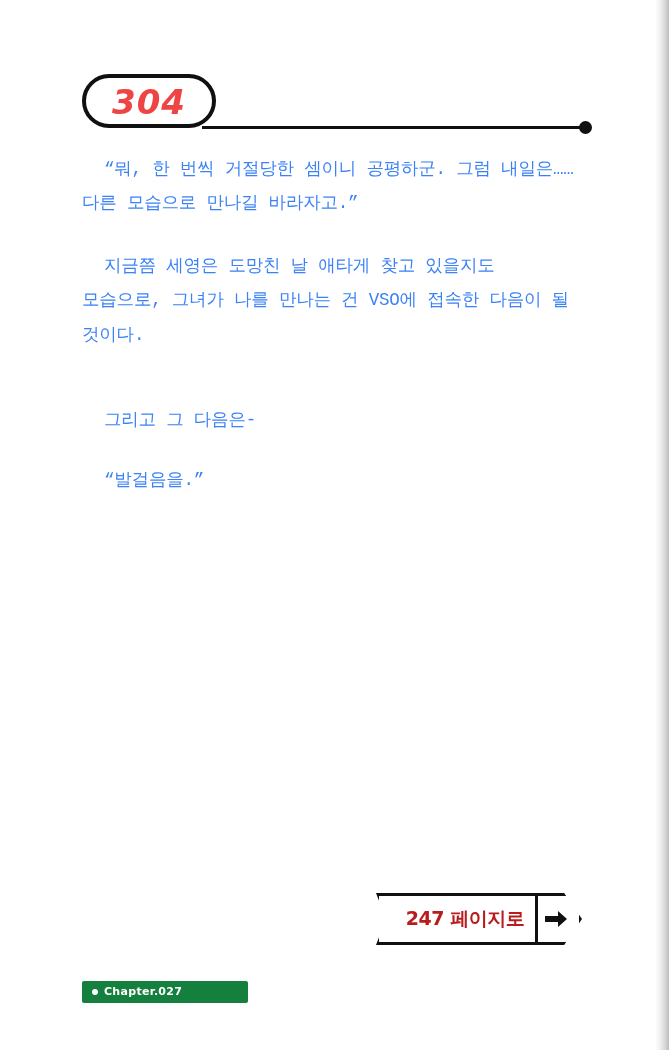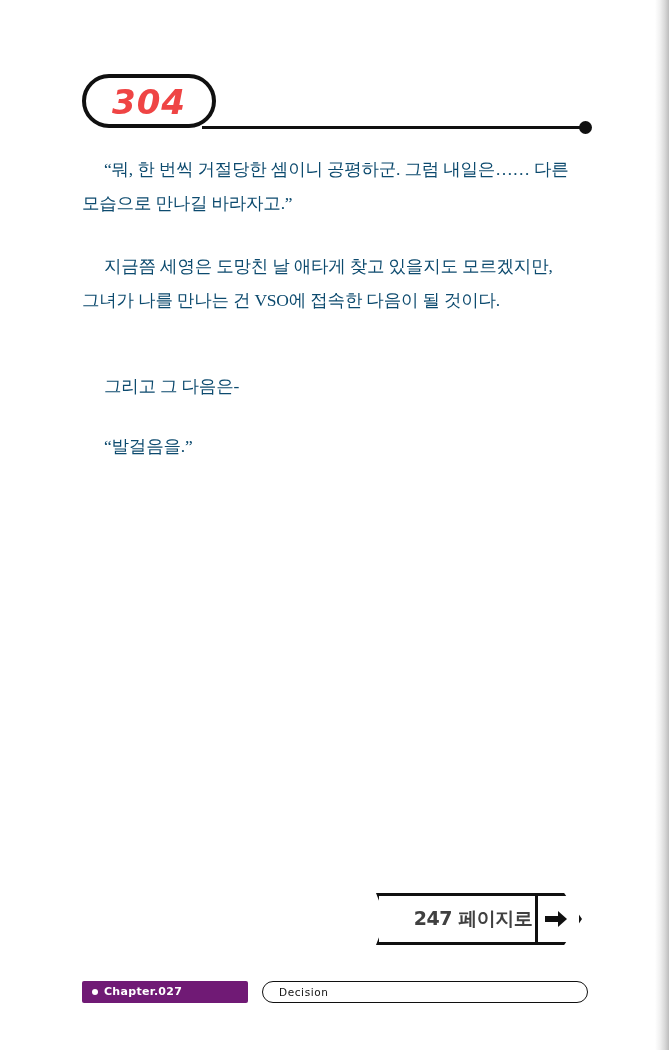--- a/index.html
+++ b/index.html
@@ -88,22 +88,23 @@
     top: 152px;
     left: 82px;
     width: 496px;
   }
   .para {
     margin: 0 0 29px 0;
     font-size: 17.5px;
     line-height: 1.95;
     text-indent: 22px;
     letter-spacing: -0.2px;
-    color: #0c4a6e;
+    color: #3b82f6;
     word-break: keep-all;
+    font-family: Liberation Mono, monospace;
   }
   .para.tight {
     margin-bottom: 26px;
   }
   .para.bold {
     font-weight: bold;
     font-size: 18.5px;
     letter-spacing: -0.3px;
   }
   .spacer-lg { height: 22px; }
@@ -123,29 +124,29 @@
     width: 162px;
     height: 52px;
     border: 3px solid #101010;
     background: #ffffff;
     box-sizing: border-box;
     clip-path: polygon(0 0, 100% 0, 100% 100%, 0 100%, 10px 50%);
   }
   .goto-label {
     position: absolute;
     top: 0;
-    left: 16px;
+    left: 8px;
     width: 162px;
     height: 60px;
     line-height: 50px;
     text-align: center;
     font-family: "DejaVu Sans", sans-serif;
     font-weight: bold;
     font-size: 19px;
-    color: #404040;
+    color: #b91c1c;
     letter-spacing: -0.5px;
   }
   .goto-arrow-box {
     position: absolute;
     top: 0;
     left: 159px;
     width: 47px;
     height: 52px;
     border: 3px solid #101010;
     background: #ffffff;
@@ -168,21 +169,21 @@
     left: 82px;
     width: 506px;
     height: 22px;
   }
   .footer-chapter {
     position: absolute;
     top: 0;
     left: 0;
     width: 166px;
     height: 22px;
-    background: #701a75;
+    background: #15803d;
     border-radius: 2px;
   }
   .footer-chapter .fc-dot {
     position: absolute;
     top: 8px;
     left: 10px;
     width: 6px;
     height: 6px;
     border-radius: 50%;
     background: #ffffff;
@@ -229,21 +230,21 @@
   <div class="chapter-head">
     <div class="num-pill">
       <span>304</span>
     </div>
     <div class="head-rule"></div>
     <div class="head-dot"></div>
   </div>
 
   <div class="body-text">
     <p class="para">“뭐, 한 번씩 거절당한 셈이니 공평하군. 그럼 내일은…… 다른 모습으로 만나길 바라자고.”</p>
-    <p class="para">지금쯤 세영은 도망친 날 애타게 찾고 있을지도 모르겠지만, 그녀가 나를 만나는 건 VSO에 접속한 다음이 될 것이다.</p>
+    <p class="para">지금쯤 세영은 도망친 날 애타게 찾고 있을지도 모습으로, 그녀가 나를 만나는 건 VSO에 접속한 다음이 될 것이다.</p>
     <div class="spacer-lg"></div>
     <p class="para tight">그리고 그 다음은-</p>
     <p class="para tight">“발걸음을.”</p>
     <div class="spacer-lg"></div>
   </div>
 
   <div class="goto">
     <div class="goto-body"></div>
     <div class="goto-label">
       <span>247</span>
@@ -255,20 +256,17 @@
         <path d="M2 10 H15 V5 L24 13 L15 21 V16 H2 Z" fill="#101010"></path>
       </svg>
     </div>
   </div>
 
   <div class="footer">
     <div class="footer-chapter">
       <span class="fc-dot"></span>
       <span class="fc-text">Chapter.027</span>
     </div>
-    <div class="footer-title">
-      <span>Decision</span>
-    </div>
   </div>
 
 </div>
 
 <div class="page-edge"></div>
 
 </body></html>

